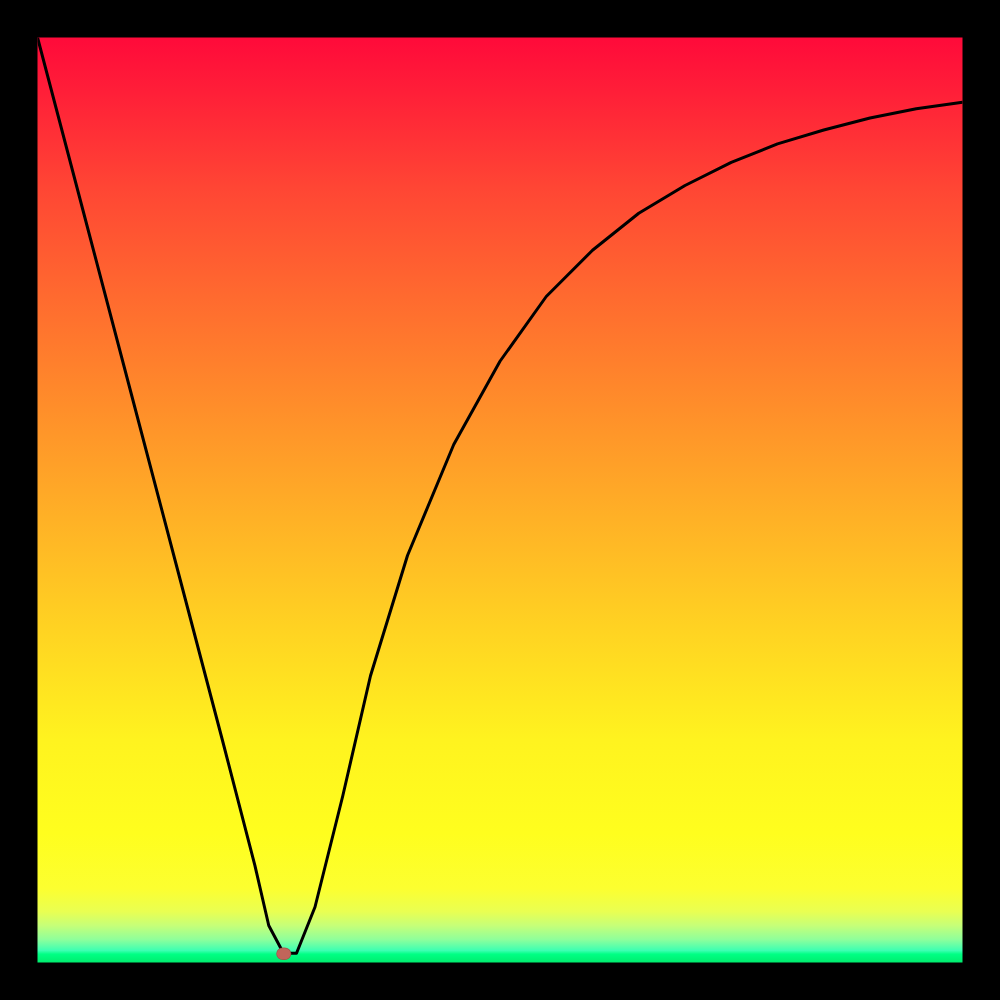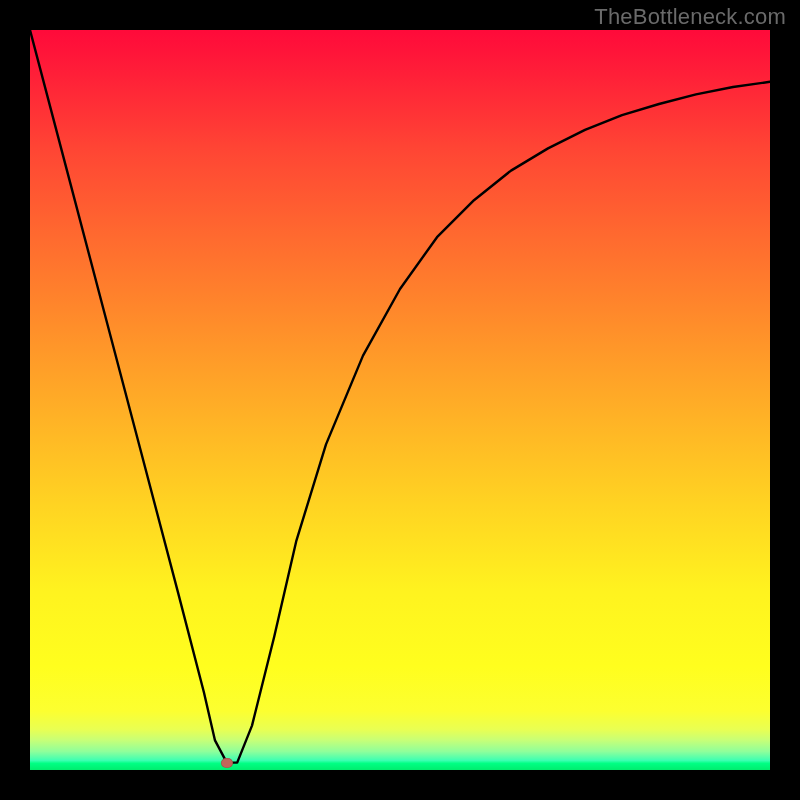--- a/index.html
+++ b/index.html
@@ -67,21 +67,20 @@
     right: 14px;
     color: #6a6a6a;
     font-size: 22px;
     letter-spacing: 0.2px;
   }
 </style>
 </head>
 <body>
 <div class="wrap">
 
-  <div class="watermark">TheBottleneck.com</div>
 
   <div class="frame">
 
     <svg class="curve" viewBox="0 0 740 740" preserveAspectRatio="none">
       <path fill="none" stroke="#000" stroke-width="2.4" stroke-linecap="round" stroke-linejoin="round" d="M0.0 0.0 L37.0 140.6 L74.0 281.2 L111.0 421.8 L148.0 562.4 L173.9 662.3 L185.0 710.4 L196.8 732.6 L207.2 732.6 L222.0 695.6 L244.2 606.8 L266.4 510.6 L296.0 414.4 L333.0 325.6 L370.0 259.0 L407.0 207.2 L444.0 170.2 L481.0 140.6 L518.0 118.4 L555.0 99.9 L592.0 85.1 L629.0 74.0 L666.0 64.4 L703.0 57.0 L740.0 51.8"></path>
     </svg>
 
     <div class="marker" style="left: 196.84px; top: 732.6px;"></div>
   </div>
 

